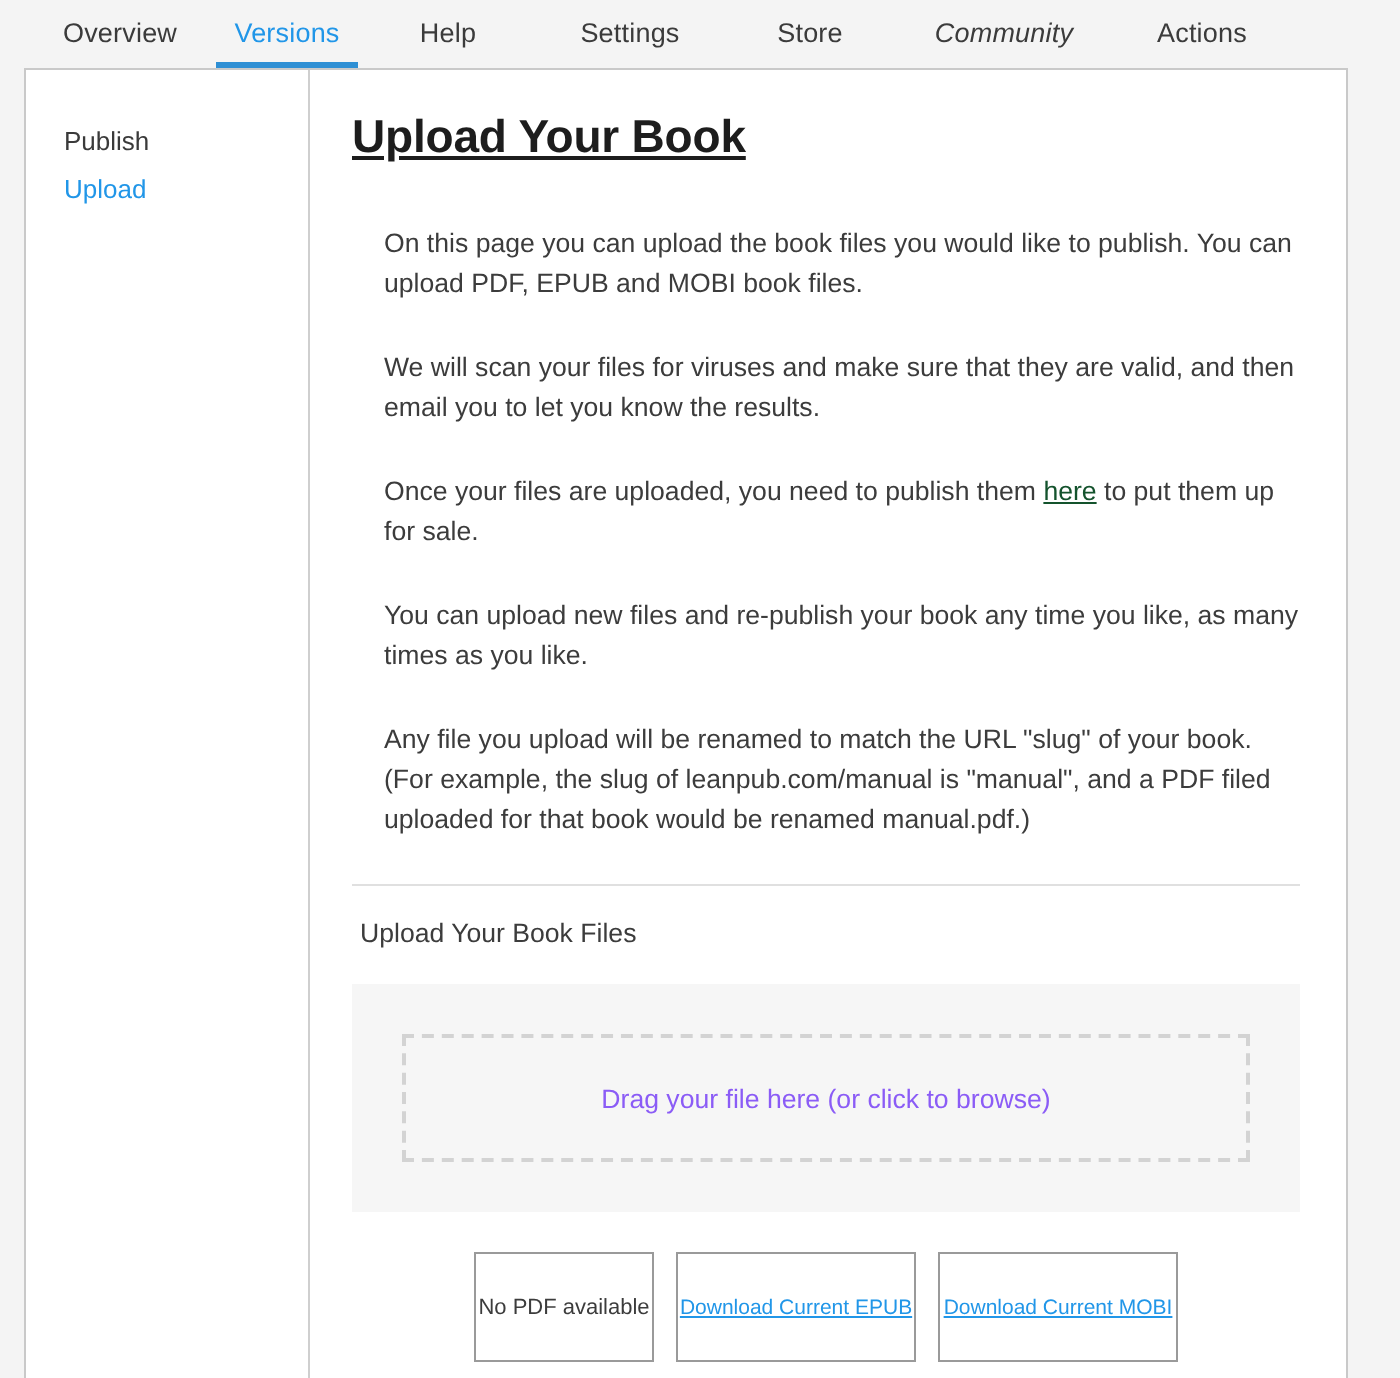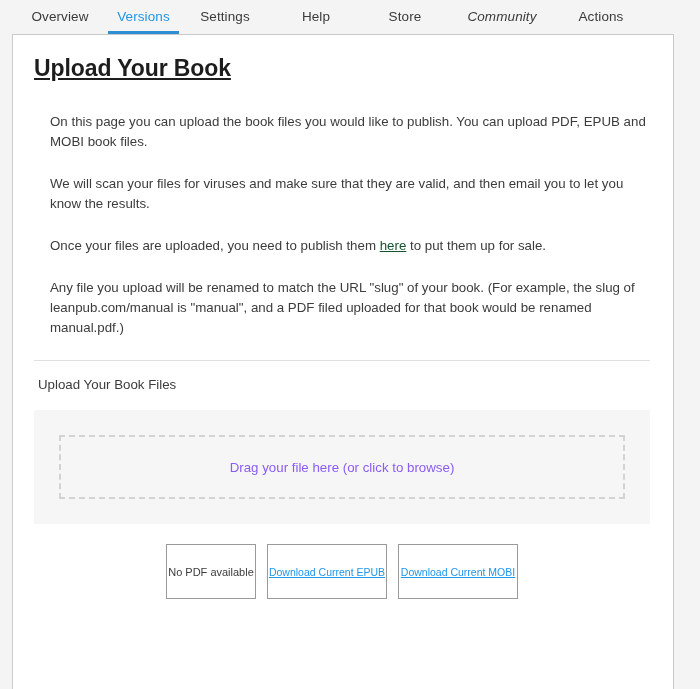--- a/index.html
+++ b/index.html
@@ -186,40 +186,45 @@
     white-space: nowrap;
     cursor: pointer;
   }
 </style>
 </head>
 <body>
 
 <div class="topnav">
   <div class="nav-tab t-overview">Overview</div>
   <div class="nav-tab t-versions active">Versions</div>
+  <div class="nav-tab t-help">Help</div>
   <div class="nav-tab t-settings">Settings</div>
-  <div class="nav-tab t-help">Help</div>
   <div class="nav-tab t-store">Store</div>
   <div class="nav-tab t-community">Community</div>
   <div class="nav-tab t-actions">Actions</div>
 </div>
 
 <div class="page-frame">
 
+  <div class="sidebar">
+    <div class="side-item">Publish</div>
+    <div class="side-item link">Upload</div>
+  </div>
 
   <div class="content">
 
     <h1 class="page-title">Upload Your Book</h1>
 
     <p class="para">On this page you can upload the book files you would like to publish. You can upload PDF, EPUB and MOBI book files.</p>
 
     <p class="para">We will scan your files for viruses and make sure that they are valid, and then email you to let you know the results.</p>
 
     <p class="para"><span>Once your files are uploaded, you need to publish them </span><span class="inline-link">here</span><span> to put them up for sale.</span></p>
 
+    <p class="para">You can upload new files and re-publish your book any time you like, as many times as you like.</p>
 
     <p class="para">Any file you upload will be renamed to match the URL "slug" of your book. (For example, the slug of leanpub.com/manual is "manual", and a PDF filed uploaded for that book would be renamed manual.pdf.)</p>
 
     <hr class="divider">
 
     <div class="section-label">Upload Your Book Files</div>
 
     <div class="dropzone-outer">
       <div class="dropzone-inner">
         <span class="dropzone-text">Drag your file here (or click to browse)</span>

